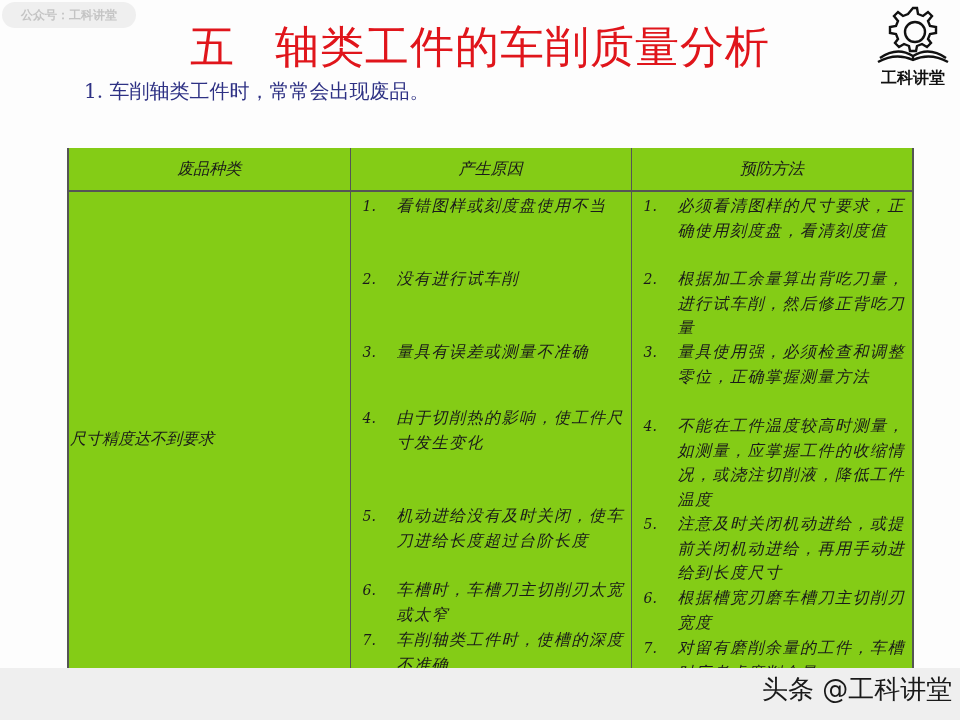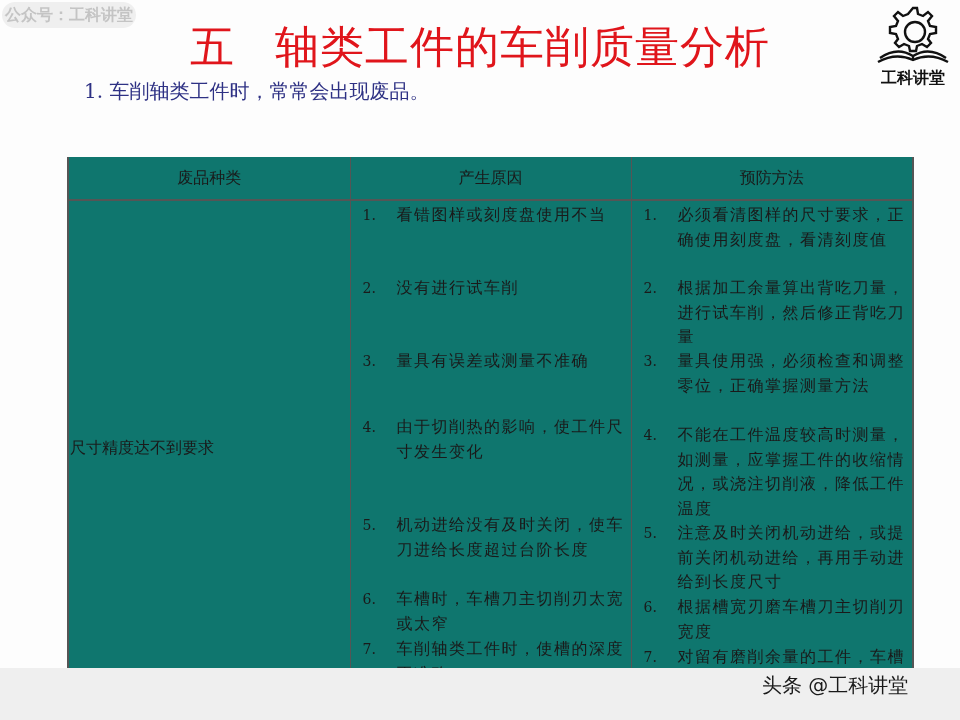--- a/index.html
+++ b/index.html
@@ -5,61 +5,61 @@
   html, body { margin:0; padding:0; }
   body {
     width:960px; height:720px; overflow:hidden; position:relative;
     background:#ffffff;
     font-family:"DejaVu Sans","Liberation Sans",sans-serif;
   }
   .slide { position:absolute; left:0; top:0; width:960px; height:668px; background:#fdfdfd; }
   .watermark-top {
     position:absolute; left:2px; top:2px; width:134px; height:26px;
     background:#efefef; border-radius:13px;
-    color:#c4c4c4; font-size:16px; font-weight:bold;
+    color:#c4c4c4; font-size:12px; font-weight:bold;
     display:flex; align-items:center; justify-content:center;
     font-family:"DejaVu Serif","Liberation Serif",serif;
   }
   .title {
     position:absolute; left:0; top:18px; width:960px; text-align:center;
     color:#e0151b; font-size:44px; letter-spacing:1px;
     font-family:"DejaVu Serif","Liberation Serif",serif;
   }
   .title .num { margin-right:40px; }
   .subtitle {
     position:absolute; left:84px; top:78px;
     color:#2e3184; font-size:20px;
     font-family:"DejaVu Serif","Liberation Serif",serif;
   }
   .logo { position:absolute; left:872px; top:2px; width:82px; height:88px; }
   .logo .logo-text {
     position:absolute; left:0; top:66px; width:82px; text-align:center;
     font-size:16px; font-weight:bold; color:#111;
   }
   .table-wrap {
-    position:absolute; left:67px; top:157px; width:843px; height:520px; overflow:hidden;
-    background:#0f766e;
-    border-left:2px solid #555; border-right:2px solid #555;
+    position:absolute; left:67px; top:148px; width:843px; height:520px; overflow:hidden;
+    background:#84cc16;
+    border-left:2px solid #555; border-right:2px solid #555;font-style:italic;
   }
   table { border-collapse:collapse; width:100%; table-layout:fixed; }
   th, td { border:1.5px solid #555; border-top:none; color:#1a1a1a; }
   th {
     height:40px; font-weight:normal; font-size:16px; text-align:center;
     border-bottom:2px solid #555;
   }
   tr > *:first-child { border-left:none; }
   tr > *:last-child { border-right:none; }
   td.type { text-align:left; vertical-align:middle; font-size:16px; }
   td.list { vertical-align:top; padding:0; }
   .item { display:flex; font-size:16px; line-height:24.5px; }
   .item .n { width:34px; text-align:left; padding-left:12px; flex:none; font-family:"DejaVu Serif","Liberation Serif",serif; font-size:14px; }
   .item .t { flex:1; letter-spacing:1.5px; }
   .bottom-band { position:absolute; left:0; top:668px; width:960px; height:52px; background:#efefef; }
   .footer-mark {
-    position:absolute; left:762px; top:672px; font-size:20px; color:#1a1a1a;text-align:center;
+    position:absolute; left:762px; top:672px; font-size:26px; color:#1a1a1a;text-align:center;
   }
 </style>
 </head>
 <body>
 
 <div class="slide">
   <div class="watermark-top">公众号：工科讲堂</div>
 
   <div class="title">
     <span class="num">五</span><span>轴类工件的车削质量分析</span>

